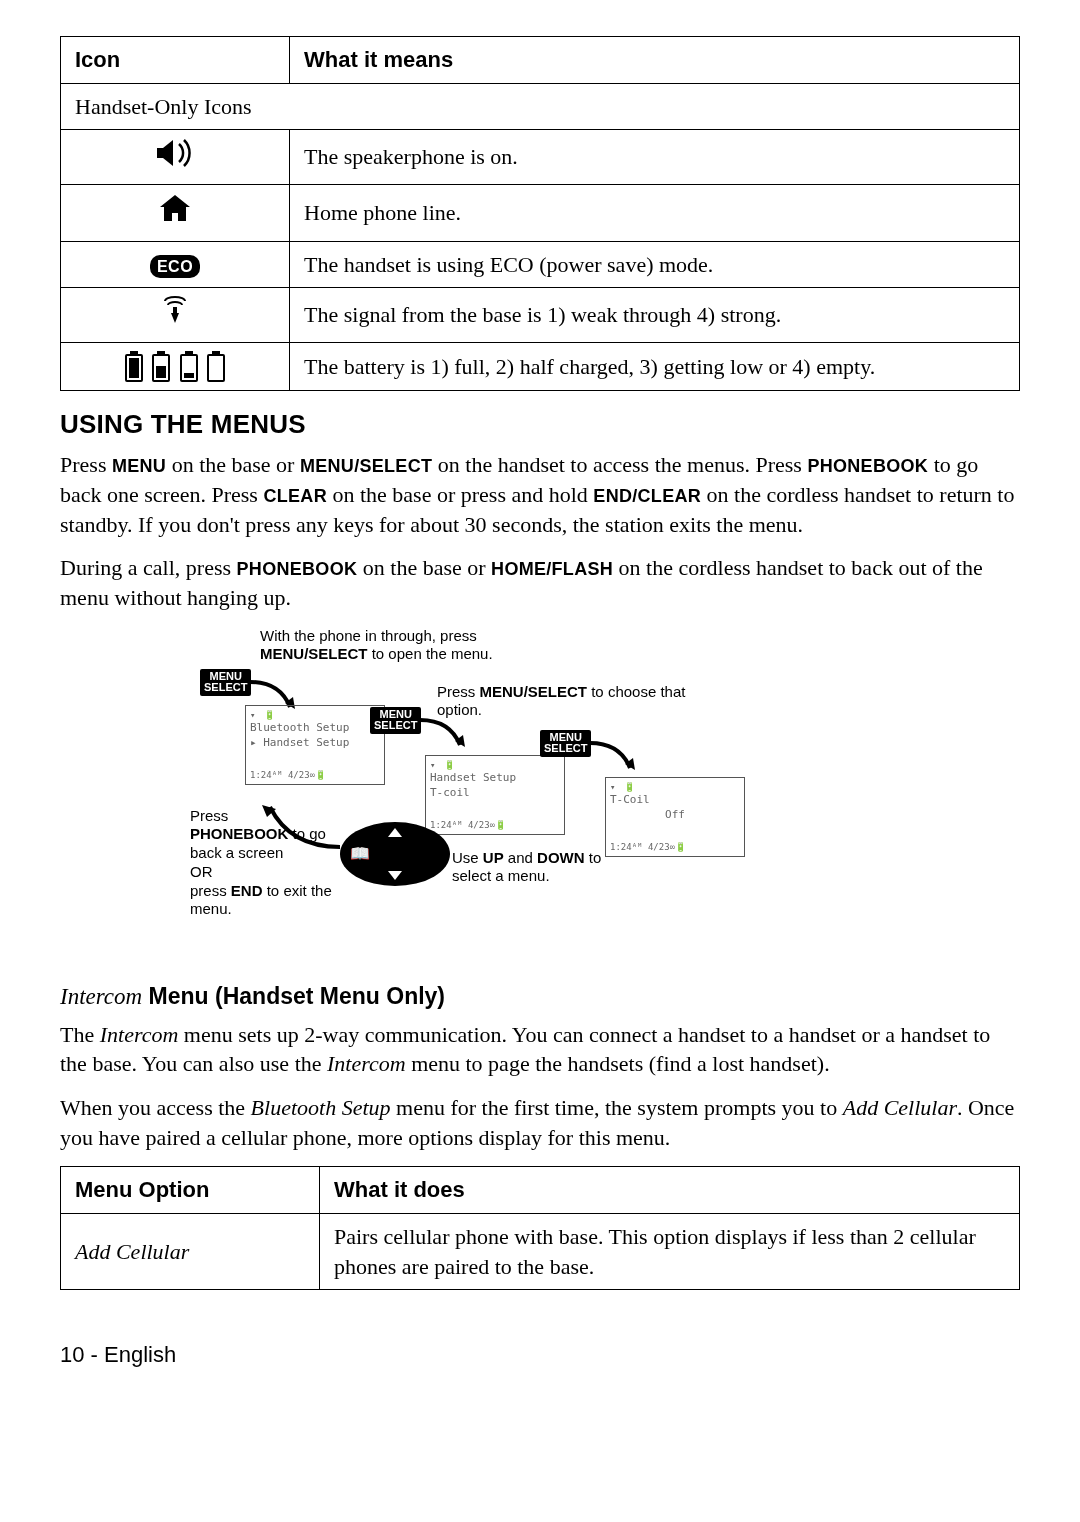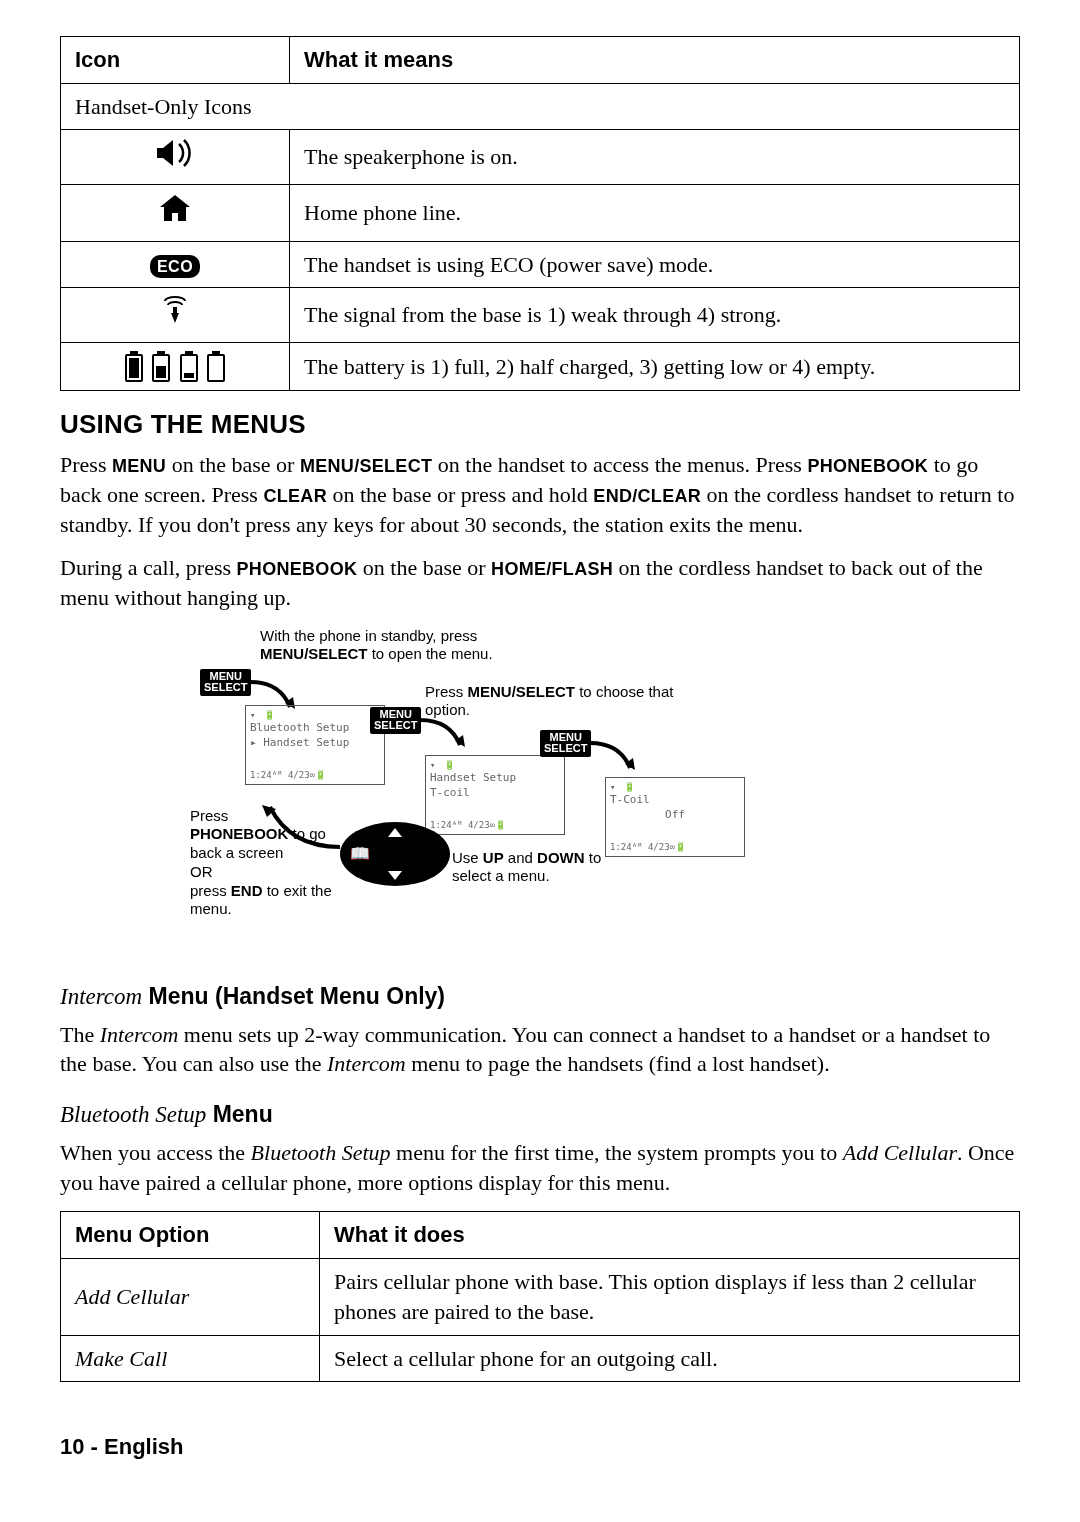--- a/index.html
+++ b/index.html
@@ -77,21 +77,21 @@
     text-transform:uppercase;
   }
   .smallkey{
     font-family:Arial,Helvetica,sans-serif;
     font-weight:900;
     font-size:15px;
   }
   .ital-text{font-style:italic;}
   .footer{
     font-family:Arial,Helvetica,sans-serif;
-    font-weight:700;
+    font-weight:400;
     font-size:22px;
     margin-top:50px;
   }
   
   .diagram{
     position:relative;
     width:700px;
     height:330px;
     margin:4px auto 24px auto;
     font-family:Arial,Helvetica,sans-serif;
@@ -245,21 +245,21 @@
   <p class="body">
     <span>Press </span><span class="key">Menu</span><span> on the base or </span><span class="key">Menu/Select</span><span> on the handset to access the menus. Press </span><span class="key">Phonebook</span><span> to go back one screen. Press </span><span class="key">Clear</span><span> on the base or press and hold </span><span class="key">End/Clear</span><span> on the cordless handset to return to standby. If you don't press any keys for about 30 seconds, the station exits the menu.</span>
   </p>
 
   <p class="body">
     <span>During a call, press </span><span class="key">Phonebook</span><span> on the base or </span><span class="key">Home/Flash</span><span> on the cordless handset to back out of the menu without hanging up.</span>
   </p>
 
   <div class="diagram">
     <div class="dlabel" style="left:70px;top:0;width:330px;">
-      <span>With the phone in standby, press</span><br>
+      <span>With the phone in through, press</span><br>
       <span class="smallkey">MENU/SELECT</span><span> to open the menu.</span>
     </div>
 
     <div class="menu-btn" style="left:10px;top:42px;">MENU<br>SELECT</div>
     <svg class="arrow" style="left:55px;top:50px;" width="60" height="40">
         <path d="M5 5 q30 0 40 25" fill="none" stroke="#000" stroke-width="4"></path>
         <path d="M40 26 l10 6 l-2 -12 z" fill="#000"></path>
       </svg>
 
     <div class="lcd" style="left:55px;top:78px;">
@@ -271,21 +271,21 @@
           <span>∞🔋</span>
         </div>
     </div>
 
     <div class="menu-btn" style="left:180px;top:80px;">MENU<br>SELECT</div>
     <svg class="arrow" style="left:225px;top:88px;" width="60" height="40">
         <path d="M5 5 q30 0 40 25" fill="none" stroke="#000" stroke-width="4"></path>
         <path d="M40 26 l10 6 l-2 -12 z" fill="#000"></path>
       </svg>
 
-    <div class="dlabel" style="left:235px;top:56px;width:260px;">
+    <div class="dlabel" style="left:247px;top:56px;width:260px;">
       <span>Press </span><span class="smallkey">MENU/SELECT</span><span> to choose that option.</span>
     </div>
 
     <div class="lcd" style="left:235px;top:128px;">
       <div class="lcd-top">▾   🔋</div>
       <div class="lcd-mid">Handset Setup</div>
       <div class="lcd-mid">T-coil</div>
       <div class="lcd-bot">
           <span><span>1:24</span>ᴬᴹ <span>4/23</span></span>
           <span>∞🔋</span>
@@ -329,38 +329,31 @@
     </div>
   </div>
 
   <h3 class="subsection">
     <span class="ital">Intercom</span><span> Menu (Handset Menu Only)</span>
   </h3>
   <p class="body">
     <span>The </span><span class="ital-text">Intercom</span><span> menu sets up 2-way communication. You can connect a handset to a handset or a handset to the base. You can also use the </span><span class="ital-text">Intercom</span><span> menu to page the handsets (find a lost handset).</span>
   </p>
 
-  <h3 class="subsection">
-    <span class="ital">Bluetooth Setup</span><span> Menu</span>
-  </h3>
   <p class="body">
     <span>When you access the </span><span class="ital-text">Bluetooth Setup</span><span> menu for the first time, the system prompts you to </span><span class="ital-text">Add Cellular</span><span>. Once you have paired a cellular phone, more options display for  this menu.</span>
   </p>
 
   <table class="menu-table">
     <tbody>
         <tr>
       <th>Menu Option</th>
       <th>What it does</th>
     </tr>
     <tr>
       <td class="menu-option-cell">Add Cellular</td>
       <td>Pairs cellular phone with base. This option displays if less than 2 cellular phones are paired to the base.</td>
     </tr>
-    <tr>
-      <td class="menu-option-cell">Make Call</td>
-      <td>Select a cellular phone for an outgoing call.</td>
-    </tr>
   </tbody>
     </table>
 
   <div class="footer">10 - English</div>
 </div>
 
 </body></html>

